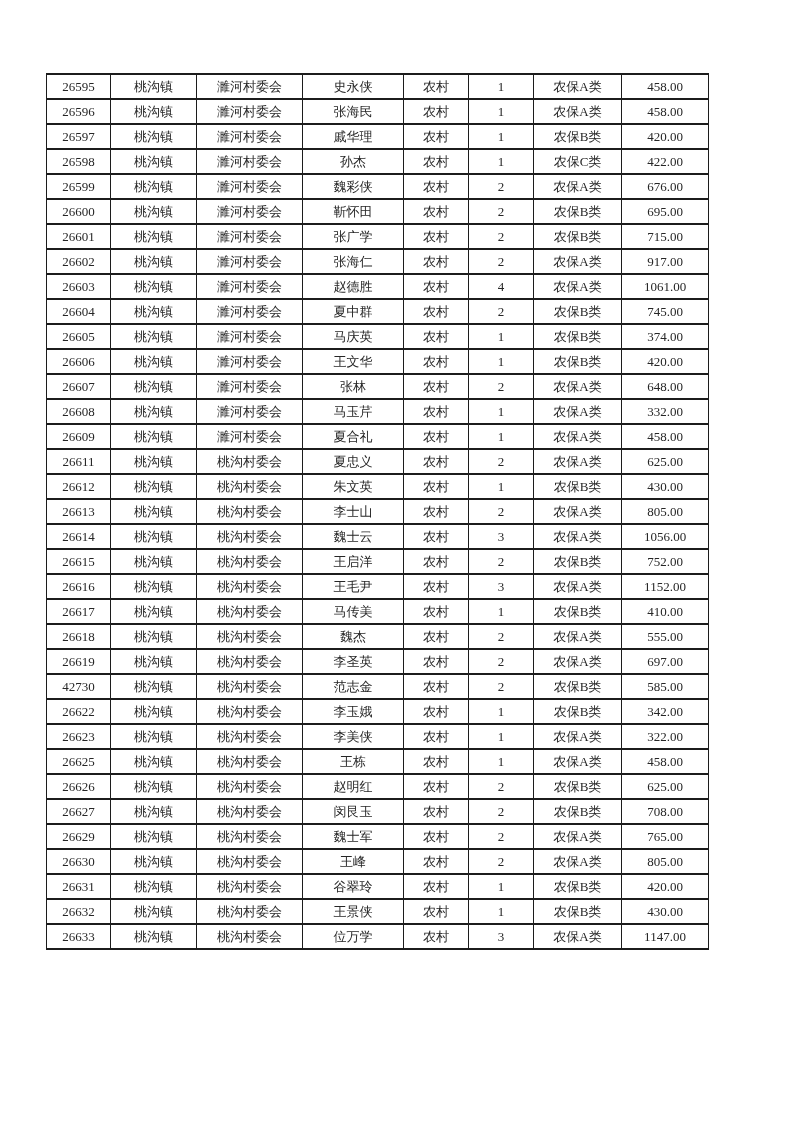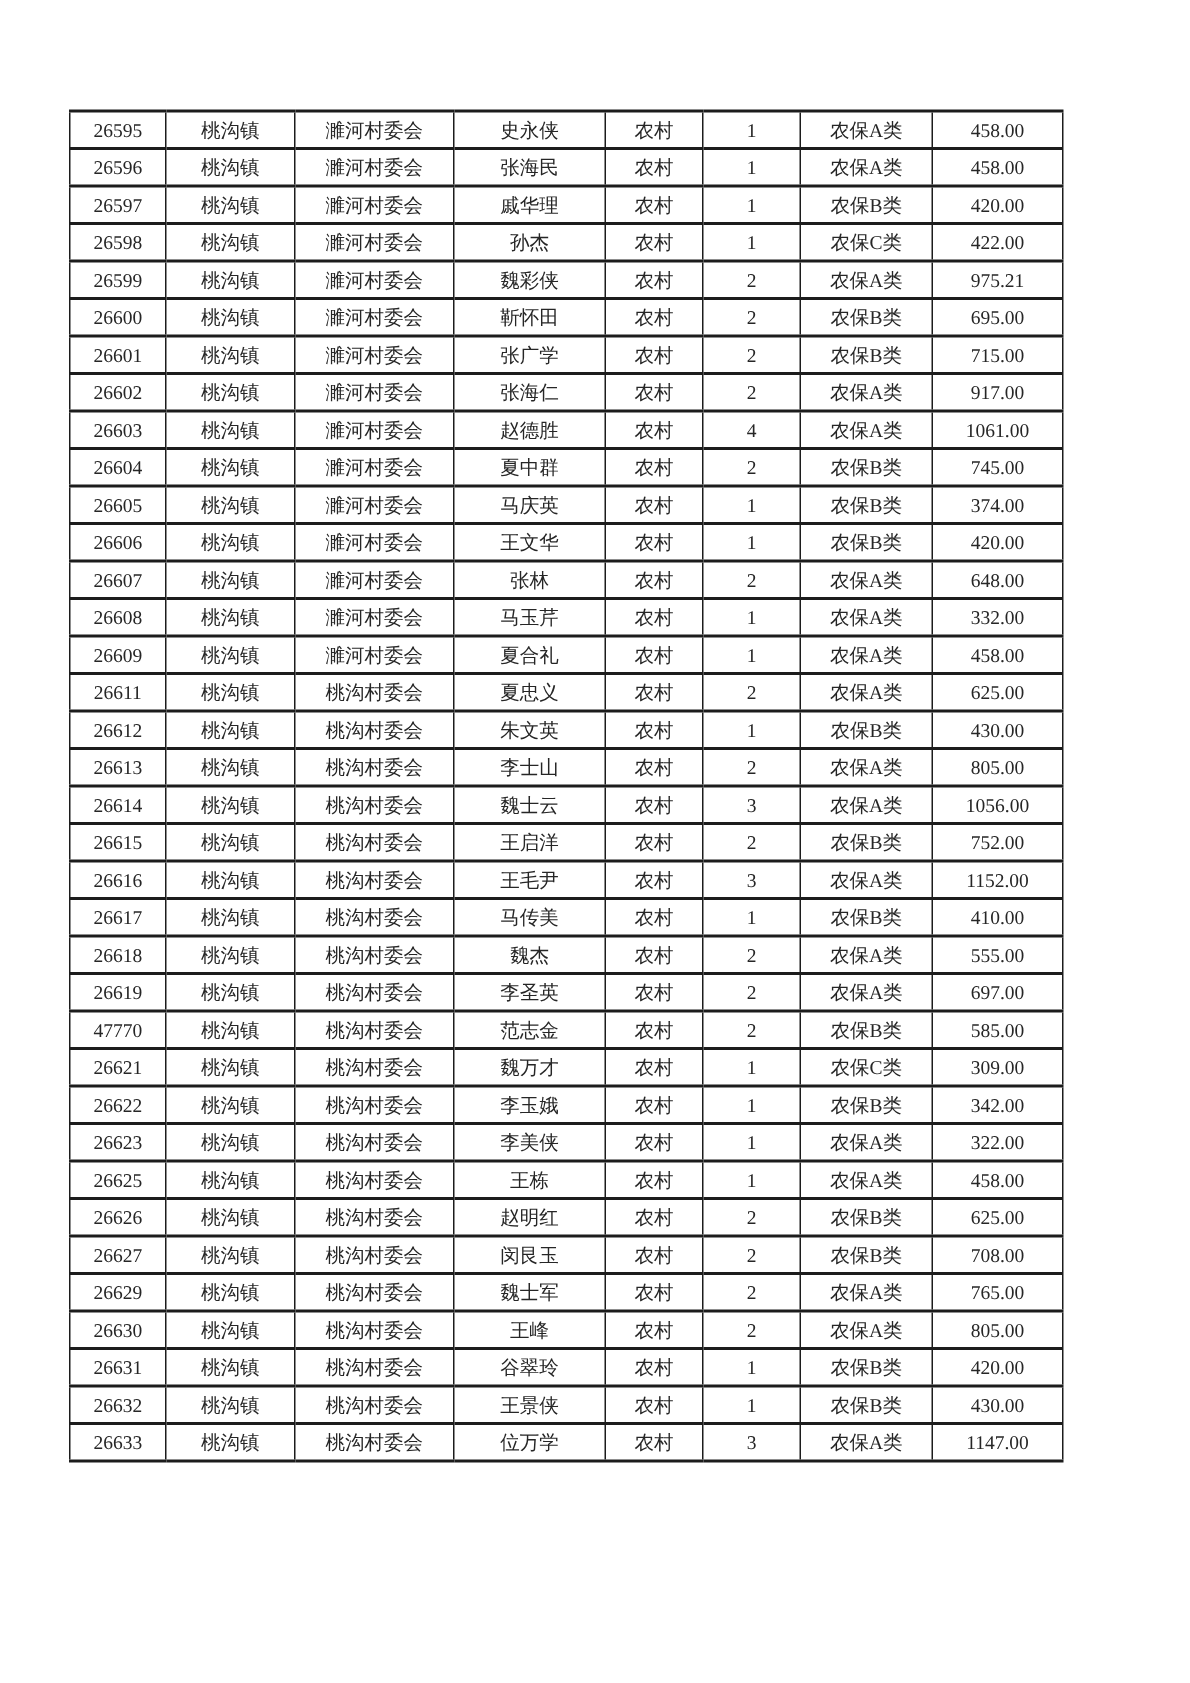--- a/index.html
+++ b/index.html
@@ -103,21 +103,21 @@
           <td>422.00</td>
         </tr>
         <tr>
           <td>26599</td>
           <td>桃沟镇</td>
           <td>濉河村委会</td>
           <td>魏彩侠</td>
           <td>农村</td>
           <td>2</td>
           <td>农保A类</td>
-          <td>975.21</td>
+          <td>676.00</td>
         </tr>
         <tr>
           <td>26600</td>
           <td>桃沟镇</td>
           <td>濉河村委会</td>
           <td>靳怀田</td>
           <td>农村</td>
           <td>2</td>
           <td>农保B类</td>
           <td>695.00</td>
@@ -296,38 +296,28 @@
           <td>26619</td>
           <td>桃沟镇</td>
           <td>桃沟村委会</td>
           <td>李圣英</td>
           <td>农村</td>
           <td>2</td>
           <td>农保A类</td>
           <td>697.00</td>
         </tr>
         <tr>
-          <td>47770</td>
+          <td>42730</td>
           <td>桃沟镇</td>
           <td>桃沟村委会</td>
           <td>范志金</td>
           <td>农村</td>
           <td>2</td>
           <td>农保B类</td>
           <td>585.00</td>
-        </tr>
-        <tr>
-          <td>26621</td>
-          <td>桃沟镇</td>
-          <td>桃沟村委会</td>
-          <td>魏万才</td>
-          <td>农村</td>
-          <td>1</td>
-          <td>农保C类</td>
-          <td>309.00</td>
         </tr>
         <tr>
           <td>26622</td>
           <td>桃沟镇</td>
           <td>桃沟村委会</td>
           <td>李玉娥</td>
           <td>农村</td>
           <td>1</td>
           <td>农保B类</td>
           <td>342.00</td>

